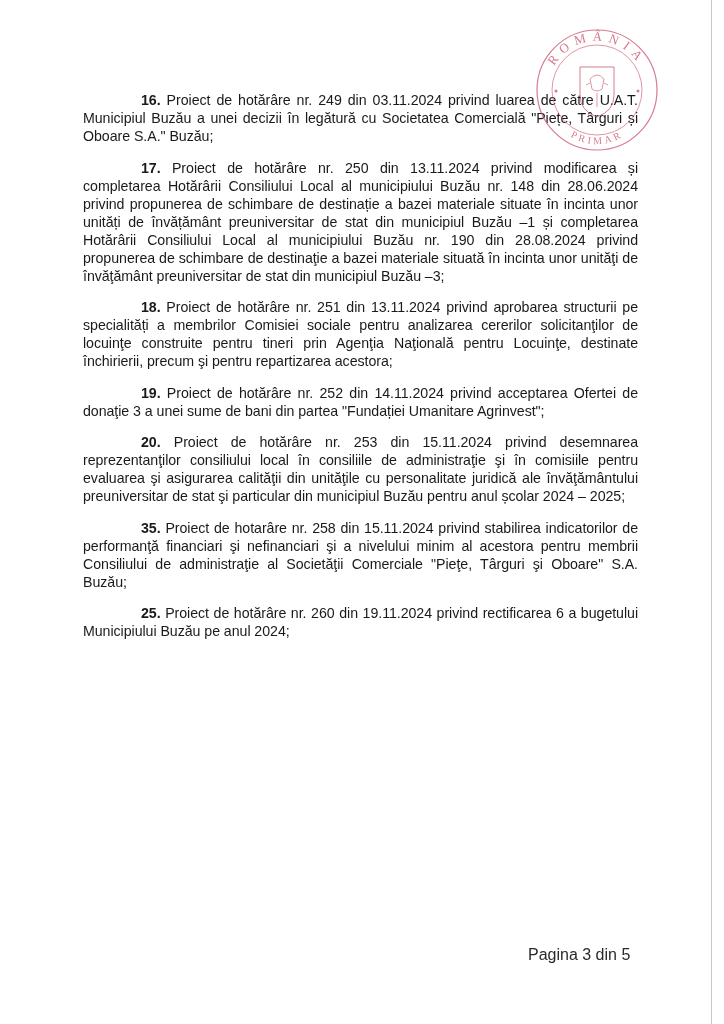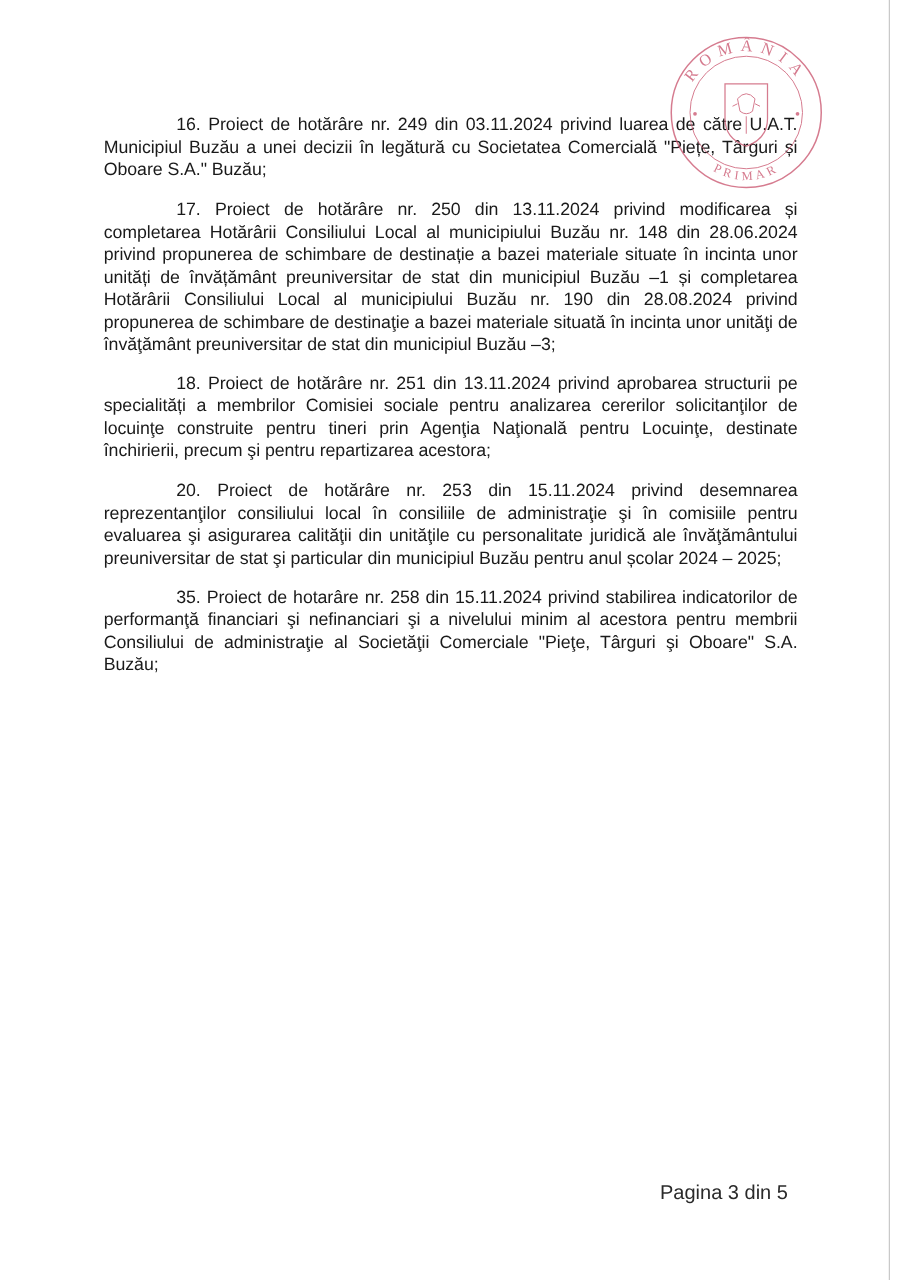--- a/index.html
+++ b/index.html
@@ -31,21 +31,21 @@
     }
     .item {
       font-size: 14.2px;
       line-height: 18px;
       text-align: justify;
       margin: 0 0 13.5px 0;
       text-indent: 58px;
       letter-spacing: -0.05px;
     }
     .item .num {
-      font-weight: normal;
+      font-weight: bold;
     }
     .stamp {
       position: absolute;
       left: 534px;
       top: 27px;
       width: 126px;
       height: 126px;
       opacity: 0.75;
     }
     .footer {
@@ -58,22 +58,24 @@
   </style>
 </head>
 <body>
 
 <div class="page-edge"></div>
 
 <div class="content">
   <p class="item"><span class="num">16.</span><span> Proiect de hotărâre nr. 249 din 03.11.2024 privind luarea de către U.A.T. Municipiul Buzău a unei decizii în legătură cu Societatea Comercială "Piețe, Târguri și Oboare S.A." Buzău;</span></p>
   <p class="item"><span class="num">17.</span><span> Proiect de hotărâre nr. 250 din 13.11.2024 privind modificarea și completarea Hotărârii Consiliului Local al municipiului Buzău nr. 148 din 28.06.2024 privind propunerea de schimbare de destinație a bazei materiale situate în incinta unor unități de învățământ preuniversitar de stat din municipiul Buzău –1 și completarea Hotărârii Consiliului Local al municipiului Buzău nr. 190 din 28.08.2024  privind propunerea de schimbare de destinaţie a bazei materiale situată în incinta unor unităţi de învăţământ preuniversitar de stat din municipiul Buzău –3;</span></p>
   <p class="item"><span class="num">18.</span><span> Proiect de hotărâre nr. 251 din 13.11.2024 privind aprobarea structurii pe specialități a membrilor Comisiei sociale pentru analizarea cererilor solicitanţilor de locuinţe construite pentru tineri prin Agenţia Naţională pentru Locuinţe, destinate închirierii, precum şi pentru repartizarea acestora;</span></p>
+  <p class="item"><span class="num">19.</span><span> Proiect de hotărâre nr. 252 din 14.11.2024 privind acceptarea Ofertei de donaţie 3 a unei sume de bani din partea "Fundației Umanitare Agrinvest";</span></p>
   <p class="item"><span class="num">20.</span><span> Proiect de hotărâre nr. 253 din 15.11.2024 privind desemnarea reprezentanţilor consiliului local în consiliile de administraţie şi  în comisiile pentru evaluarea şi asigurarea calităţii din unităţile cu personalitate juridică ale învăţământului preuniversitar de stat şi particular din municipiul Buzău pentru anul școlar 2024 – 2025;</span></p>
   <p class="item"><span class="num">35.</span><span> Proiect de hotarâre nr. 258 din 15.11.2024 privind stabilirea indicatorilor de performanţă financiari şi nefinanciari şi a nivelului minim al acestora pentru membrii Consiliului de administraţie al Societăţii Comerciale "Pieţe, Târguri şi Oboare" S.A. Buzău;</span></p>
+  <p class="item"><span class="num">25.</span><span> Proiect de hotărâre nr. 260 din 19.11.2024 privind rectificarea 6 a bugetului Municipiului Buzău pe anul 2024;</span></p>
 </div>
 
 <svg class="stamp" viewBox="0 0 126 126">
   <circle id="stamp-outer" cx="63" cy="63" r="60" fill="none" stroke-width="1.2" stroke="#c8506a"></circle>
   <circle id="stamp-inner" cx="63" cy="63" r="45" fill="none" stroke-width="0.8" stroke="#c8506a"></circle>
   <defs>
     <path id="arc-top" d="M 14 63 A 49 49 0 0 1 112 63"></path>
     <path id="arc-bottom" d="M 12 66 A 51 51 0 0 0 114 66"></path>
     <path id="arc-ring" d="M 30 95 A 42 42 0 0 0 100 90"></path>
   </defs>

